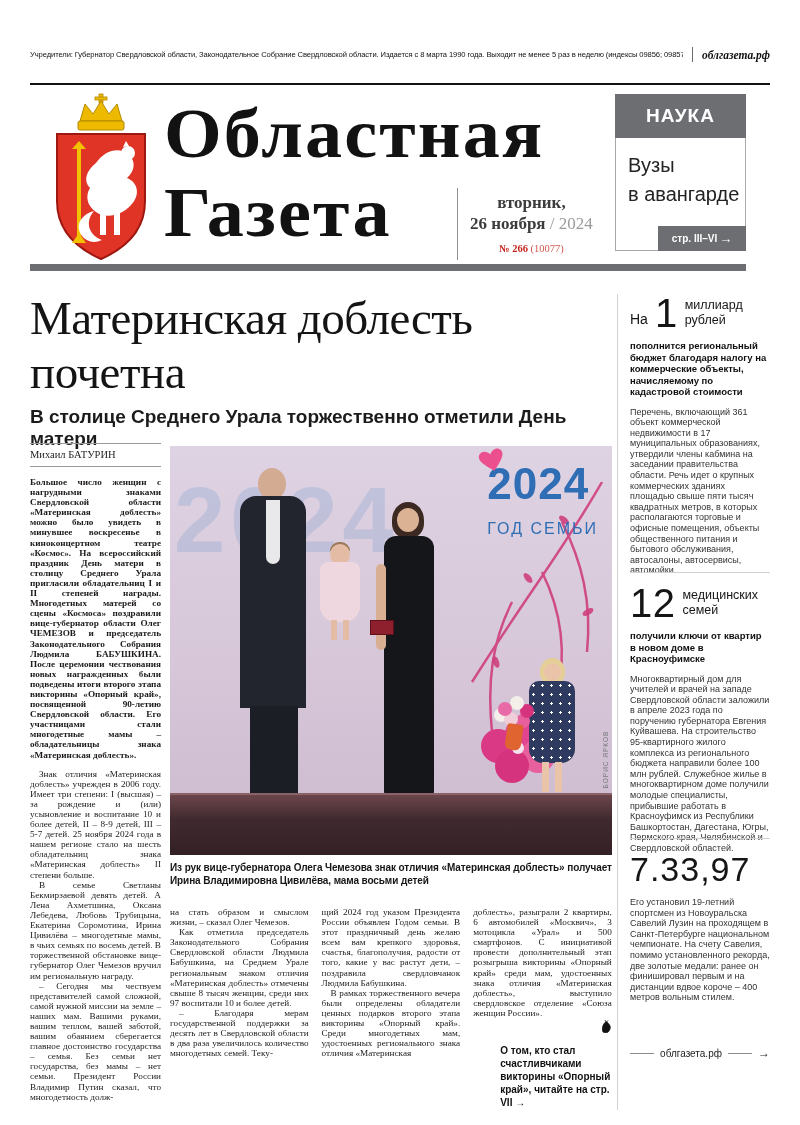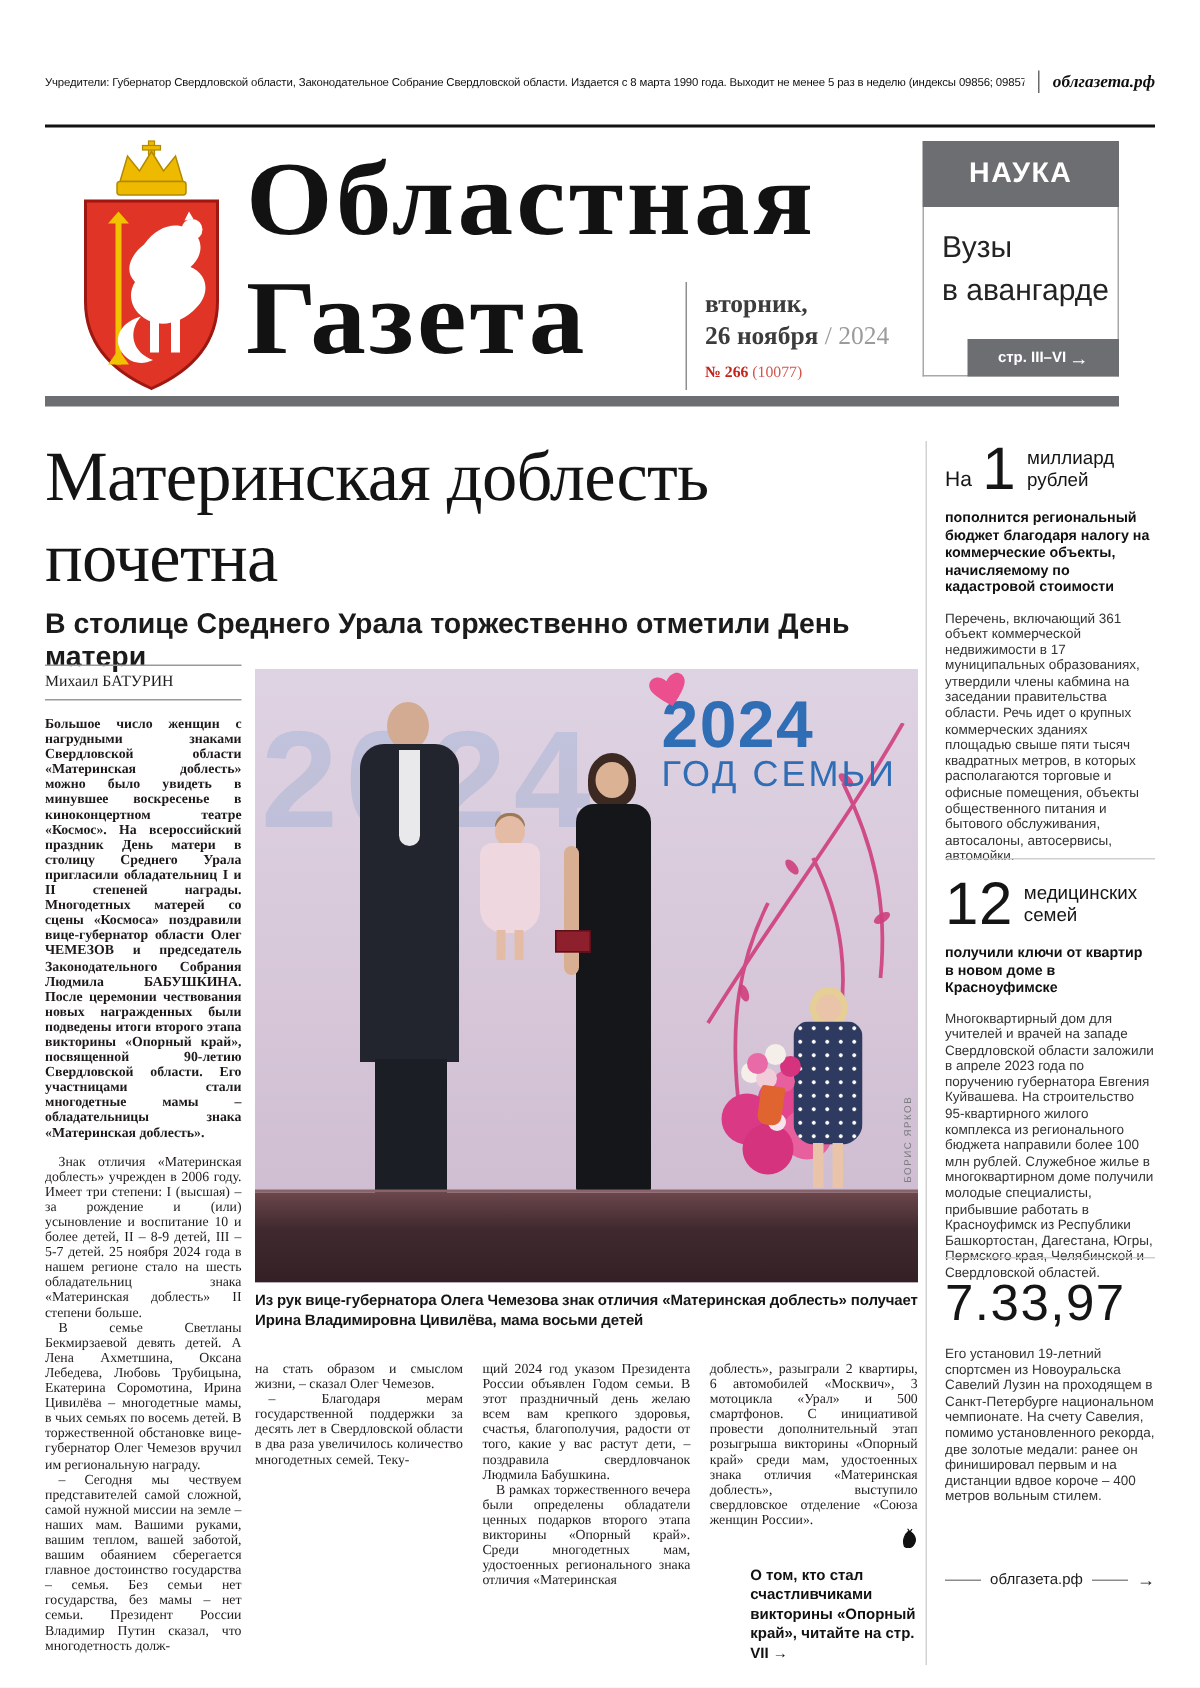--- a/index.html
+++ b/index.html
@@ -13,31 +13,31 @@
   .topbar { position:absolute; left:30px; top:47px; width:740px; display:flex; align-items:center; gap:9px; }
   .founders { flex:1; font-size:7.6px; letter-spacing:-0.1px; color:#121212; white-space:nowrap; overflow:hidden; }
   .topbar-divider { width:1px; height:15px; background:#6b6b6b; }
   .site-name { font-family:"Liberation Serif", serif; font-style:italic; font-weight:bold; font-size:11.5px; color:#0f0f0f; }
   .rule-top { position:absolute; left:30px; top:83px; width:740px; height:2px; background:#121212; }
 
   
   .crest { position:absolute; left:50px; top:93px; width:102px; height:172px; }
   .mast-title { position:absolute; left:164px; top:94px; font-family:"Liberation Serif", serif; font-weight:700; font-size:70px; line-height:79px; color:#121212; letter-spacing:2px; transform:scaleX(1.06); transform-origin:left top; }
   .date-rule { position:absolute; left:457px; top:188px; width:1px; height:72px; background:#8f8f8f; }
-  .date-block { position:absolute; left:470px; top:192px; font-family:"Liberation Serif", serif; }
+  .date-block { position:absolute; left:470px; top:192px; font-family:"Liberation Serif", serif;text-align:center; }
   .weekday, .date-line { font-weight:700; font-size:17px; line-height:21px; color:#3c3c3c; }
   .date-year { font-weight:400; color:#9b9b9b;font-family:Liberation Serif, serif; }
   .issue-line { margin-top:9px; font-size:10.5px; font-weight:700; color:#c3241c; }
   .issue-total { font-weight:400; color:#d2554d; }
 
   
   .promo { position:absolute; left:615px; top:94px; width:131px; height:157px; }
   .promo-header { height:44px; background:#6d6e71; color:#ffffff; font-weight:700; font-size:19px; letter-spacing:1px; display:flex; align-items:center; justify-content:center; }
   .promo-body { position:relative; height:113px; border:1px solid #a8a8a8; border-top:none; background:#fff; padding:13px 0 0 12px; font-size:20px; line-height:29px; color:#232323; }
-  .promo-tab { position:absolute; right:-1px; bottom:-1px; width:101px; height:25px; background:#6d6e71; color:#fff; font-size:10px; font-weight:700; display:flex; align-items:center; justify-content:center; gap:2px; }
+  .promo-tab { position:absolute; right:-1px; bottom:-1px; width:88px; height:25px; background:#6d6e71; color:#fff; font-size:10px; font-weight:700; display:flex; align-items:center; justify-content:center; gap:2px; }
   .promo-arrow { font-size:13px; font-weight:400; }
   .rule-thick { position:absolute; left:30px; top:264px; width:716px; height:7px; background:#6d6e71; }
 
   
   .headline { position:absolute; left:30px; top:291px; width:590px; font-family:"Liberation Serif", serif; font-size:47px; line-height:54px; color:#141414; letter-spacing:-0.5px; }
   .subhead { position:absolute; left:30px; top:406px; width:580px; font-size:19px; font-weight:700; color:#1b1b1b; }
 
   
   .serif-body { font-family:"Liberation Serif", serif; font-size:9.2px; line-height:10.1px; text-align:justify; color:#1e1a1b; hyphens:auto; }
   .para-indent { text-indent:9px; }
@@ -49,21 +49,21 @@
   .gap-top { margin-top:9px; }
 
   
   .photo { position:absolute; left:170px; top:446px; width:442px; height:409px; overflow:hidden; background:linear-gradient(180deg,#ded3e3 0%,#d6c6d8 55%,#ccbacf 100%); }
   .photo-big-bg { position:absolute; left:4px; top:22px; font-size:92px; font-weight:700; letter-spacing:5px; color:rgba(128,158,204,0.30); }
   .branches { position:absolute; right:0; top:36px; }
   .photo-floor { position:absolute; left:0; bottom:0; width:100%; height:62px; background:linear-gradient(180deg,#6b464b 0%,#402a2f 40%,#332025 100%); border-top:2px solid #8a6369; }
   .logo2024 { position:absolute; right:14px; top:16px; }
   .logo-heart { position:absolute; left:-8px; top:-13px; transform:rotate(-14deg); }
   .logo-year { font-size:44px; line-height:44px; font-weight:700; color:#2f6db5; letter-spacing:1px; }
-  .logo-sub { margin-top:0; font-size:24px; line-height:22px; color:#2f6db5; letter-spacing:2px; }
+  .logo-sub { margin-top:12px; font-size:16px; line-height:22px; color:#2f6db5; letter-spacing:2px; }
   .photo-credit { position:absolute; right:-23px; bottom:92px; transform:rotate(-90deg); font-size:6.5px; letter-spacing:1px; color:#7b7b80; }
 
   .fig { position:absolute; }
   .fig div { position:absolute; }
   .man { left:60px; top:22px; width:86px; height:330px; }
   .man-head { left:28px; top:0; width:28px; height:32px; background:#d3ab93; border-radius:50%; }
   .man-body { left:10px; top:28px; width:66px; height:212px; background:#23252e; border-radius:16px 16px 0 0; }
   .man-shirt { left:36px; top:32px; width:14px; height:64px; background:#e9e9ec; border-radius:0 0 7px 7px; }
   .man-legs { left:20px; top:238px; width:48px; height:92px; background:#1c1e26; }
   .toddler { left:150px; top:98px; width:40px; height:100px; }
@@ -253,20 +253,21 @@
       <div class="logo-sub">ГОД СЕМЬИ</div>
     </div>
     <div class="photo-credit">БОРИС ЯРКОВ</div>
   </div>
 
   <div class="caption">Из рук вице-губернатора Олега Чемезова знак отличия «Материнская доблесть» получает Ирина Владимировна Цивилёва, мама восьми детей</div>
 
   <div class="cols-bottom">
     <div class="bcol">
       <div class="serif-body">на стать образом и смыслом жизни, – сказал Олег Чемезов.</div>
+      <div class="serif-body para-indent">Как отметила председатель Законодательного Собрания Свердловской области Людмила Бабушкина, на Среднем Урале региональным знаком отличия «Материнская доблесть» отмечены свыше 8 тысяч женщин, среди них 97 воспитали 10 и более детей.</div>
       <div class="serif-body para-indent">– Благодаря мерам государственной поддержки за десять лет в Свердловской области в два раза увеличилось количество многодетных семей. Теку-</div>
     </div>
     <div class="bcol">
       <div class="serif-body">щий 2024 год указом Президента России объявлен Годом семьи. В этот праздничный день желаю всем вам крепкого здоровья, счастья, благополучия, радости от того, какие у вас растут дети, – поздравила свердловчанок Людмила Бабушкина.</div>
       <div class="serif-body para-indent">В рамках торжественного вечера были определены обладатели ценных подарков второго этапа викторины «Опорный край». Среди многодетных мам, удостоенных регионального знака отличия «Материнская</div>
     </div>
     <div class="bcol">
       <div class="serif-body">доблесть», разыграли 2 квартиры, 6 автомобилей «Москвич», 3 мотоцикла «Урал» и 500 смартфонов. С инициативой провести дополнительный этап розыгрыша викторины «Опорный край» среди мам, удостоенных знака отличия «Материнская доблесть», выступило свердловское отделение «Союза женщин России».</div>
       <div class="endmark-row">
         <svg width="11" height="13" viewBox="0 0 11 13">

